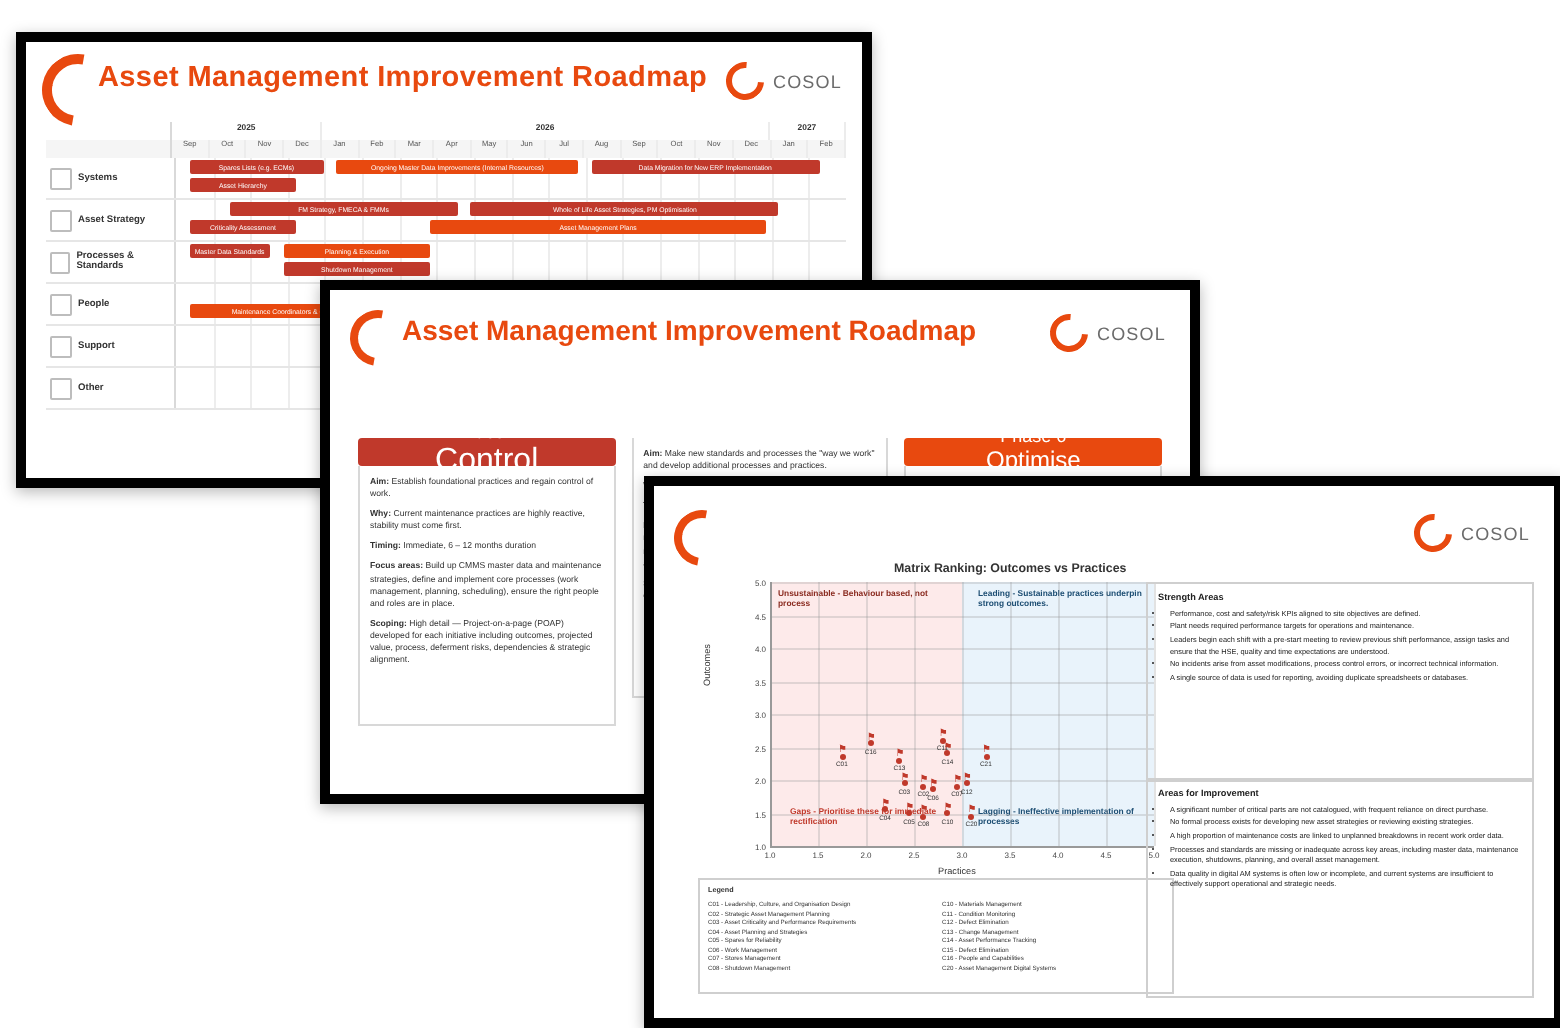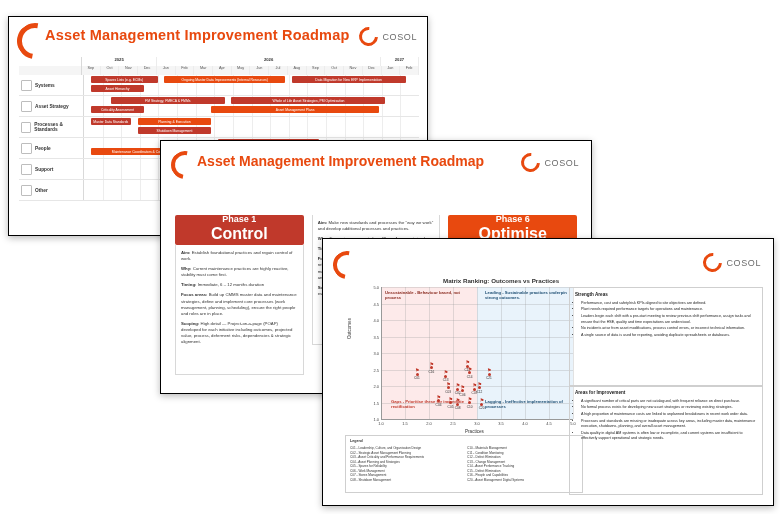--- a/index.html
+++ b/index.html
@@ -3,21 +3,21 @@
 <meta charset="utf-8">
 <style>
   html,body{margin:0;padding:0;}
   body{
     width:780px;height:514px;background:#ffffff;
     font-family:"Liberation Sans",sans-serif;
     overflow:hidden;position:relative;
   }
   .slide{
     position:absolute;background:#ffffff;
-    border:1px solid #000000;
+    border:5px solid #000000;
     box-shadow:0 2px 7px rgba(0,0,0,.28);
     overflow:hidden;
   }
   
   #slide1{left:8px;top:16px;width:418px;height:218px;}
   .s1-head{position:relative;height:36px;}
   .s1-arc{position:absolute;left:8px;top:6px;width:26px;height:26px;
     border:5px solid #E8490F;border-radius:50%;
     border-right-color:transparent;border-bottom-color:transparent;
     transform:rotate(-35deg);}
@@ -42,22 +42,22 @@
   .mo-cells{flex:1;display:flex;}
   .mo-cell{flex:1;text-align:center;font-size:3.8px;color:#555;border-right:1px solid #ececec;}
   .vgrid{position:absolute;top:0;bottom:0;width:1px;background:#ededed;}
 
   
   #slide2{left:160px;top:140px;width:430px;height:252px;}
   .s2-title{position:absolute;left:14px;top:12px;font-size:14px;color:#E8490F;font-weight:bold;}
   .s2-sub{position:absolute;left:14px;top:36px;width:330px;font-size:8.2px;color:#333;line-height:1.45;}
   .phases{position:absolute;left:14px;top:74px;right:14px;display:flex;gap:8px;}
   .phase{flex:1;}
-  .phase-hd{height:30px;border-radius:2px;display:flex;justify-content:center;
-    color:#fff;font-size:11px;font-weight:bold;}
+  .phase-hd{height:14px;border-radius:2px;display:flex;align-items:center;justify-content:center;
+    color:#fff;font-size:11px;font-weight:normal;}
   .phase-bd{border:1px solid #d8d8d8;border-top:none;padding:5px 5px 6px 5px;font-size:4.3px;color:#333;line-height:1.42;height:118px;overflow:hidden;}
   .phase-bd p{margin:0 0 4px 0;}
   .phase-bd b{font-weight:bold;}
 
   
   #slide3{left:322px;top:238px;width:450px;height:266px;}
   .s3-title{position:absolute;left:14px;top:14px;font-size:13.5px;color:#E8490F;font-weight:bold;}
   .s3-matrix-t{position:absolute;left:120px;top:38px;font-size:6.2px;font-weight:bold;color:#333;}
   .chartbox{position:absolute;left:22px;top:48px;width:228px;height:132px;}
   .q{position:absolute;}
@@ -332,21 +332,21 @@
           <p><b>Why:</b> Ensure improvements from Phase 1 are sustained.</p>
           <p><b>Timing:</b> Follows Phase 1, 12 – 18 months</p>
           <p><b>Focus areas:</b> Embed processes through updating and refining procedures, audits, Data, maintenance strategy maturity, defect elimination, shutdown management, spares and systems management.</p>
           <p><b>Scoping:</b> Medium detail — broad scope, timing and budget estimates only.</p>
         </div>
       </div>
       <div class="phase">
         <div class="phase-hd" style="background: rgb(232, 73, 15);">
           <div style="text-align:center;line-height:1.1">
             <div style="font-size:9px">Phase 6</div>
-            <div style="font-size:16px">Optimise</div>
+            <div style="font-size:12px">Optimise</div>
           </div>
         </div>
         <div class="phase-bd">
           <p><b>Aim:</b> Drive efficiency, reliability, and continuous improvement.</p>
         </div>
       </div>
     </div>
 </div>
 
 <div class="slide" id="slide3">

